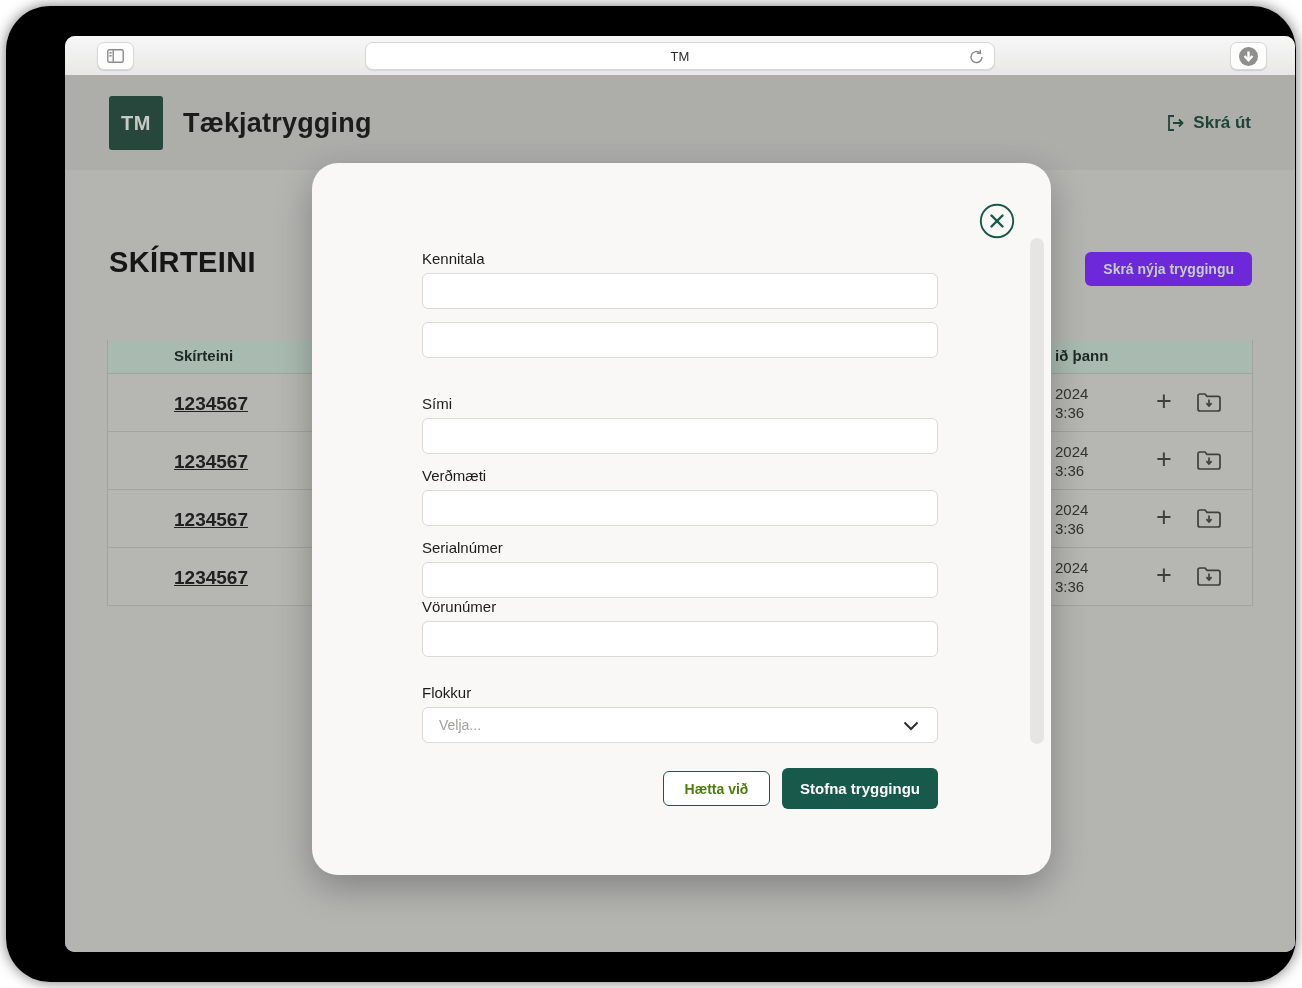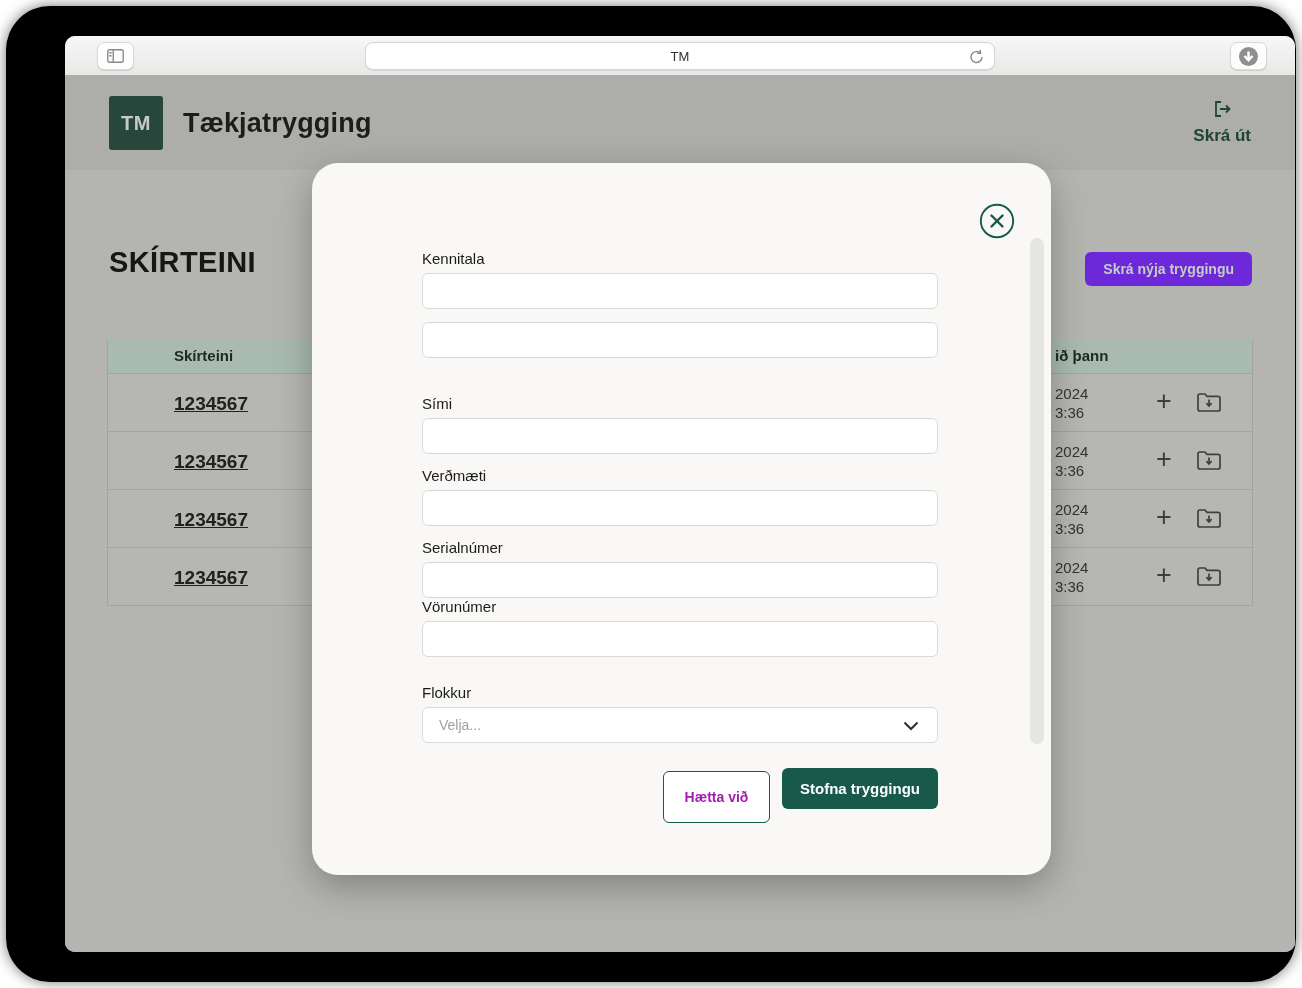--- a/index.html
+++ b/index.html
@@ -27,21 +27,21 @@
   .reload { position:absolute; right:10px; top:6px; }
 
   
   .page { position:absolute; top:40px; left:0; right:0; bottom:0; background:#b4b4b1; }
   .appheader { height:94px; background:#adadaa; display:flex; align-items:center; padding:0 44px; }
   .logo { width:54px; height:54px; background:#27463c; border-radius:3px; color:#c6cac6;
           font-weight:bold; font-size:20px; display:flex; align-items:center; justify-content:center;
           letter-spacing:.5px; }
   .apptitle { margin-left:20px; font-size:27px; font-weight:600; color:#1c1c1a; letter-spacing:.2px; }
   .logout { margin-left:auto; display:flex; align-items:center; gap:8px; color:#1f4439;
-            font-size:17px; font-weight:600; cursor:pointer;flex-direction:column; }
+            font-size:17px; font-weight:600; cursor:pointer; }
 
   .pagebody { position:absolute; top:94px; left:0; right:0; bottom:0; background:#b4b4b1; }
   .pageheading { position:absolute; left:44px; top:76px; font-size:29px; font-weight:800;
                  color:#161614; letter-spacing:.4px; }
   .new-btn { position:absolute; right:43px; top:82px; height:34px; padding:0 18px;
              background:#6d28d9; color:#c6cdc9; border:none; border-radius:6px;
              font-size:14px; font-weight:600; font-family:inherit; }
 
   .table { position:absolute; left:42px; top:170px; width:1146px; border:1px solid #a3a3a0;
            border-top:none; }
@@ -64,22 +64,22 @@
   .scrollthumb { position:absolute; left:718px; top:75px; width:14px; height:506px;
                  background:#e5e5e3; border-radius:7px; }
   .field { position:absolute; left:110px; width:516px; }
   .field label { display:block; font-size:15px; font-weight:400; color:#1b1b19; margin-bottom:6px; }
   .field input { width:516px; height:36px; background:#fff; border:1px solid #d9d9d7;
                  border-radius:6px; font-family:inherit; font-size:14px; padding:0 12px; color:#222; }
   .selectbox { position:relative; width:516px; height:36px; background:#fff; border:1px solid #d9d9d7;
                border-radius:6px; display:flex; align-items:center; padding:3px 16px; cursor:pointer; }
   .selectbox .ph { font-size:14px; color:#a1a19f; }
   .selectbox svg { position:absolute; right:18px; top:13px; }
-  .actions-cancel { position:absolute; left:351px; top:608px; width:107px; height:52px;
-                    background:#fff; border:1px solid #17594a; border-radius:6px; color:#a21caf;
+  .actions-cancel { position:absolute; left:351px; top:608px; width:107px; height:35px;
+                    background:#fff; border:1px solid #17594a; border-radius:6px; color:#4d7c0f;
                     font-size:14px; font-weight:600; font-family:inherit; cursor:pointer; }
   .actions-submit { position:absolute; left:470px; top:605px; width:156px; height:41px;
                     background:#17594a; border:none; border-radius:6px; color:#fff;
                     font-size:15px; font-weight:700; font-family:inherit; cursor:pointer; }
 </style>
 </head>
 <body>
 
 <div class="stage">
   <div class="frame"></div>

